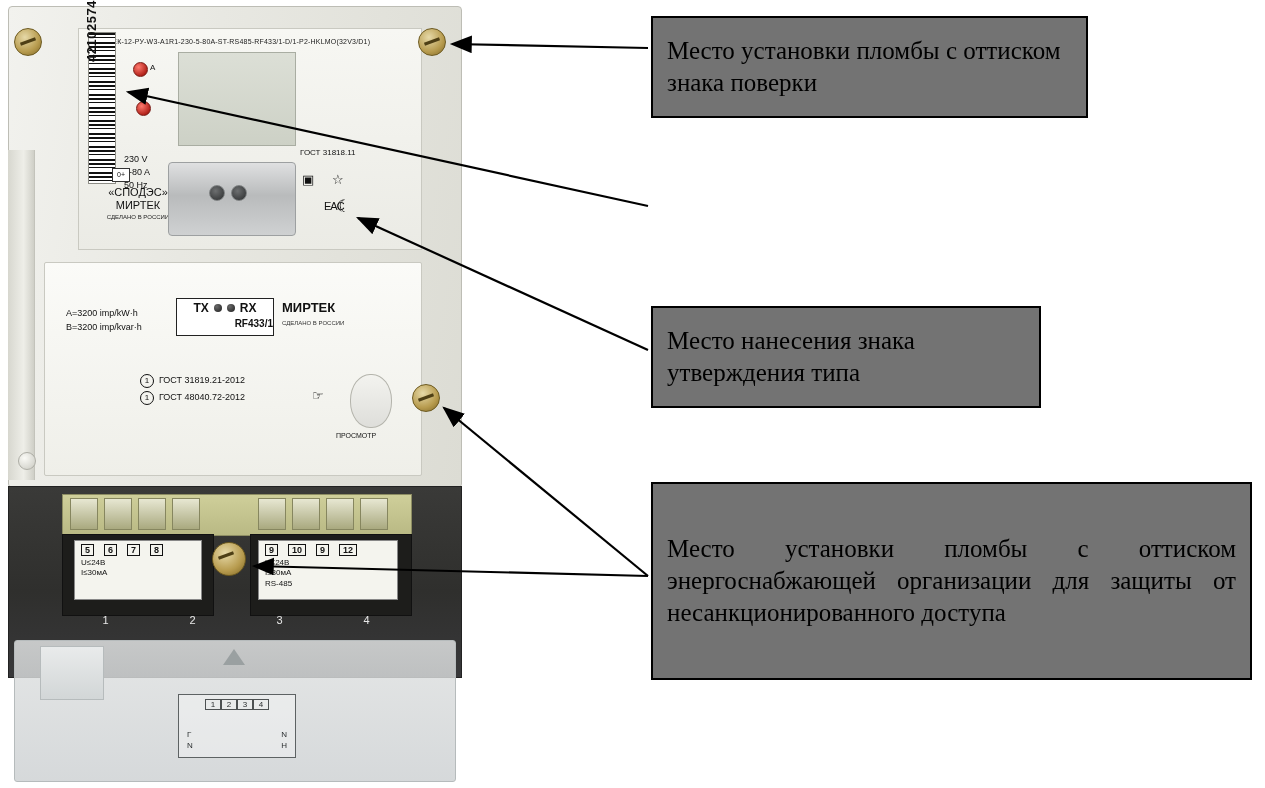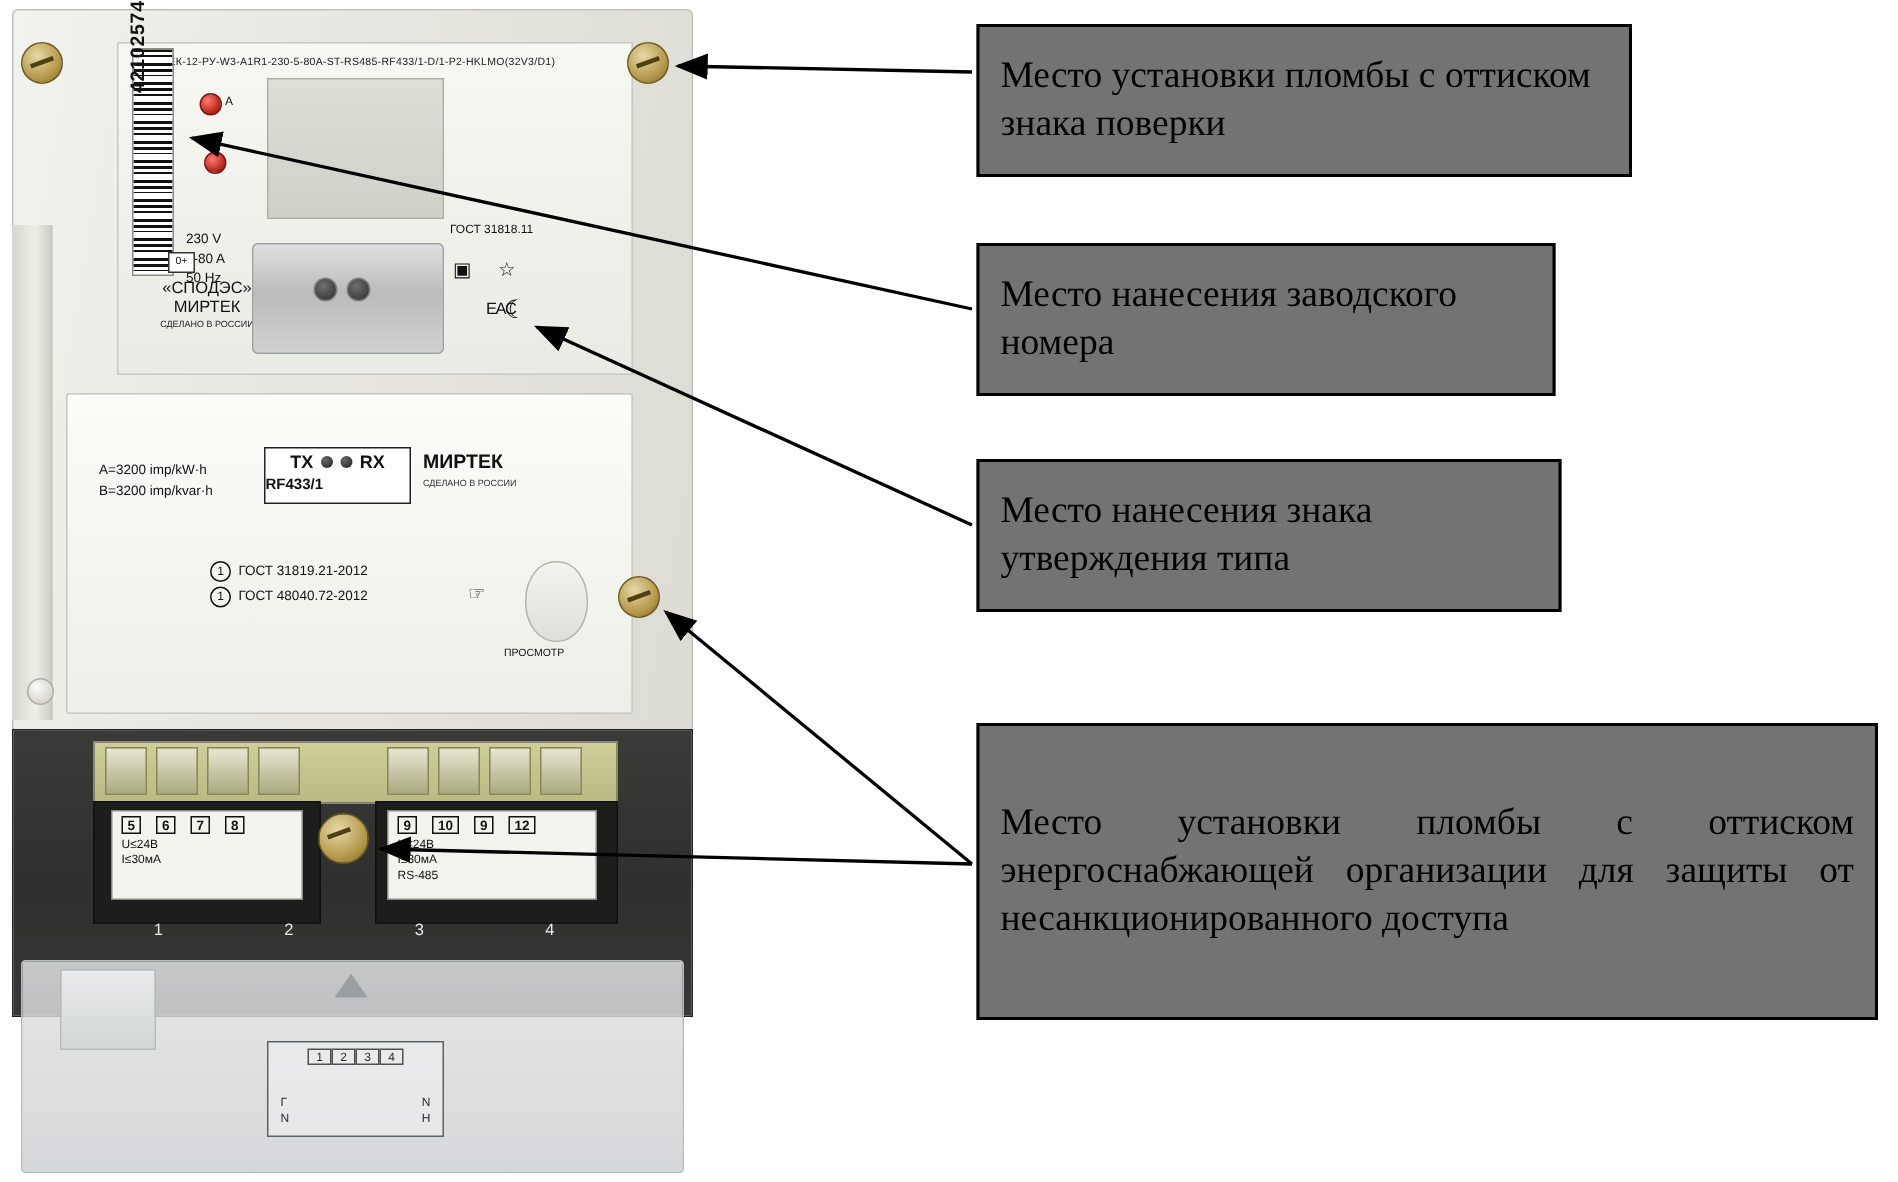--- a/index.html
+++ b/index.html
@@ -271,21 +271,21 @@
     font-size: 12px;
     font-weight: bold;
     height: 18px;
   }
   .txrx-led {
     width: 8px; height: 8px; border-radius: 50%;
     background: radial-gradient(circle at 35% 32%,#6a6a6a,#1d1d1d);
     display: inline-block;
   }
   .txrx-model {
-    text-align: left;
+    text-align: right;
     font-size: 10px;
     font-weight: bold;
     height: 16px;
     line-height: 14px;
   }
   .mirtek-brand {
     position: absolute;
     left: 282px; top: 300px;
     font-family: "Liberation Sans", sans-serif;
     font-size: 13px;
@@ -648,23 +648,20 @@
 
     <line x1="648" y1="576" x2="444" y2="408" stroke="#000" stroke-width="2.2" marker-end="url(#arrow)"></line>
 
     <line x1="648" y1="576" x2="254" y2="566" stroke="#000" stroke-width="2.2" marker-end="url(#arrow)"></line>
   </svg>
 
   <div class="callout" id="callout-seal-verification">
     <div class="txt">Место установки пломбы с оттиском знака поверки</div>
   </div>
 
-  <div class="callout" id="callout-serial-number">
-    <div class="txt">Место нанесения заводского номера</div>
-  </div>
 
   <div class="callout" id="callout-type-approval">
     <div class="txt">Место нанесения знака утверждения типа</div>
   </div>
 
   <div class="callout justify" id="callout-utility-seal">
     <div class="txt">Место установки пломбы с оттиском энергоснабжающей организации для защиты от несанкционированного доступа</div>
   </div>
 
 </div>

